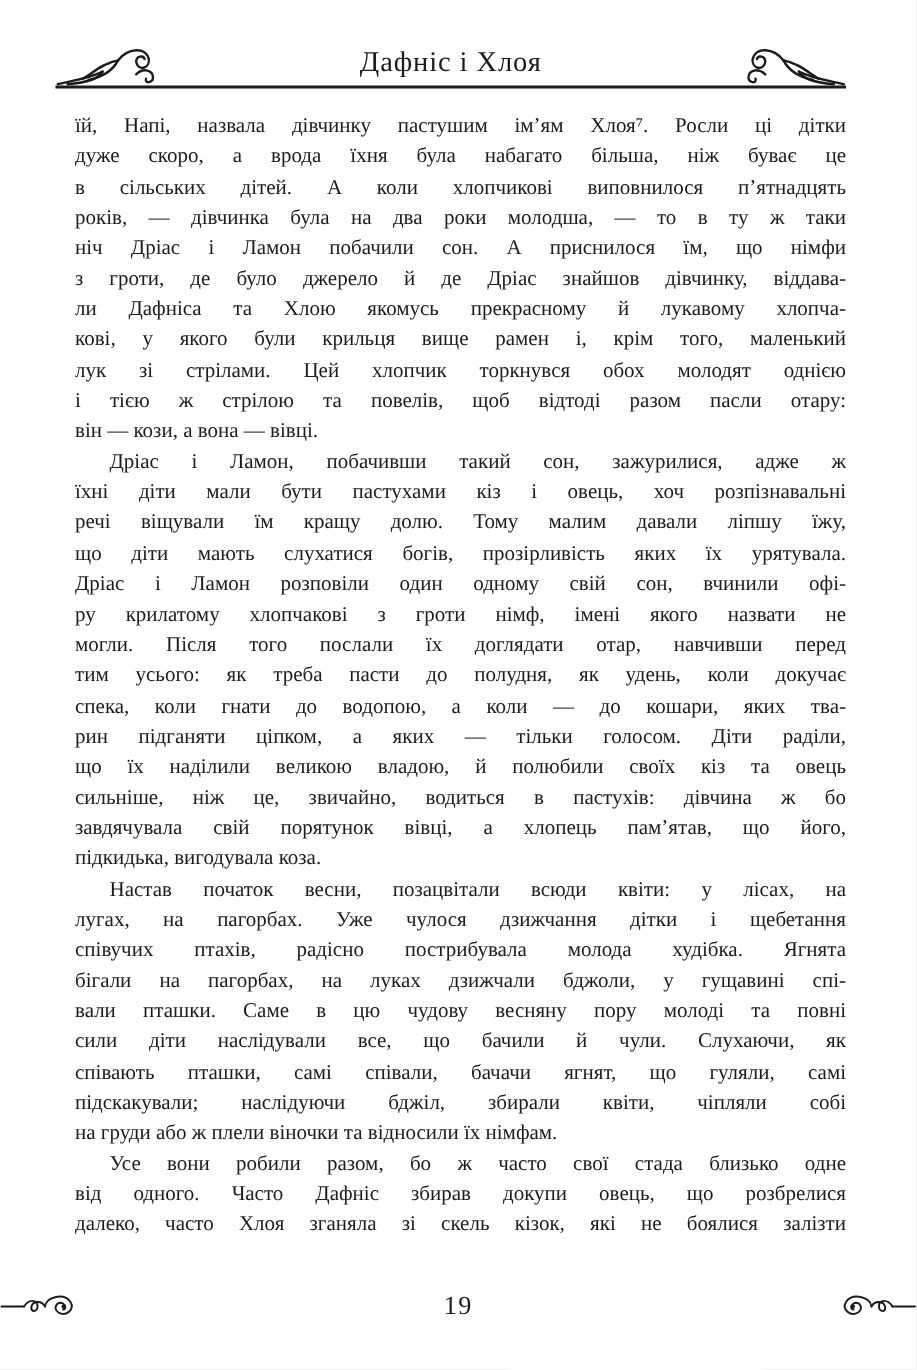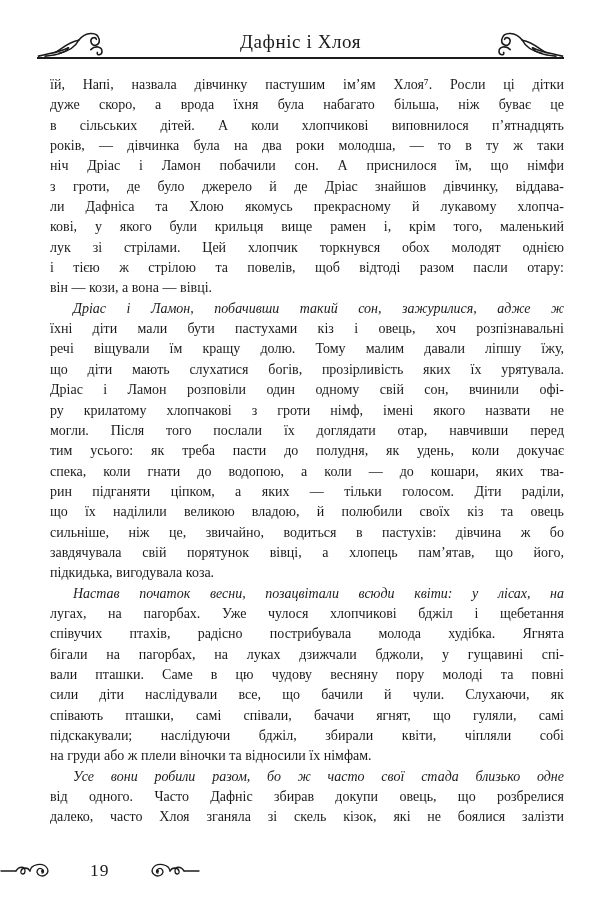--- a/index.html
+++ b/index.html
@@ -54,29 +54,29 @@
     line-height: 20.35px;
   }
   .para { margin: 0; }
   .line {
     text-align: justify;
     text-align-last: justify;
     white-space: normal;
     hyphens: none;
   }
   .line.line-end { text-align-last: left; }
-  .line.line-indent { text-indent: 23px; font-style: italic; }
+  .line.line-indent { text-indent: 23px; }
 
   
   .page-footer {
     position: absolute;
     top: 860px;
     left: 0; right: 0;
     display: flex;
-    justify-content: flex-start;
+    justify-content: space-between;
     align-items: center;
     gap: 32px;
   }
   .page-number {
     font-size: 17.5px;
     letter-spacing: 1px;
   }
   .footer-ornament { width: 58px; height: 18px; }
   .footer-ornament.right { transform: scaleX(-1); }
 </style>
@@ -135,21 +135,21 @@
         <div class="line">тим усього: як треба пасти до полудня, як удень, коли докучає</div>
         <div class="line">спека, коли гнати до водопою, а коли — до кошари, яких тва-</div>
         <div class="line">рин підганяти ціпком, а яких — тільки голосом. Діти раділи,</div>
         <div class="line">що їх наділили великою владою, й полюбили своїх кіз та овець</div>
         <div class="line">сильніше, ніж це, звичайно, водиться в пастухів: дівчина ж бо</div>
         <div class="line">завдячувала свій порятунок вівці, а хлопець пам’ятав, що його,</div>
         <div class="line line-end">підкидька, вигодувала коза.</div>
       </div>
       <div class="para">
         <div class="line line-indent">Настав початок весни, позацвітали всюди квіти: у лісах, на</div>
-        <div class="line">лугах, на пагорбах. Уже чулося хлопчикові бджіл і щебетання</div>
+        <div class="line">лугах, на пагорбах. Уже чулося дзижчання дітки і щебетання</div>
         <div class="line">співучих птахів, радісно пострибувала молода худібка. Ягнята</div>
         <div class="line">бігали на пагорбах, на луках дзижчали бджоли, у гущавині спі-</div>
         <div class="line">вали пташки. Саме в цю чудову весняну пору молоді та повні</div>
         <div class="line">сили діти наслідували все, що бачили й чули. Слухаючи, як</div>
         <div class="line">співають пташки, самі співали, бачачи ягнят, що гуляли, самі</div>
         <div class="line">підскакували; наслідуючи бджіл, збирали квіти, чіпляли собі</div>
         <div class="line line-end">на груди або ж плели віночки та відносили їх німфам.</div>
       </div>
       <div class="para">
         <div class="line line-indent">Усе вони робили разом, бо ж часто свої стада близько одне</div>

